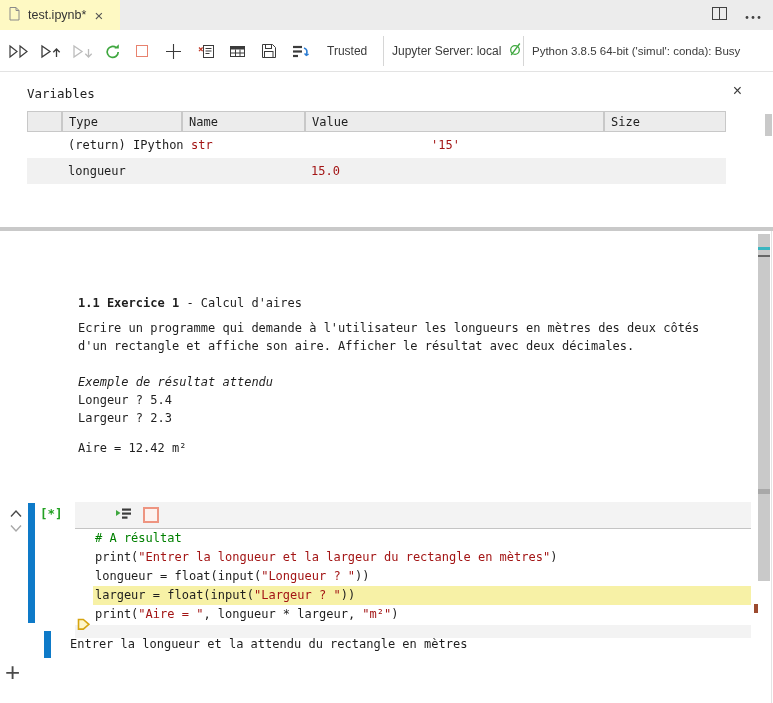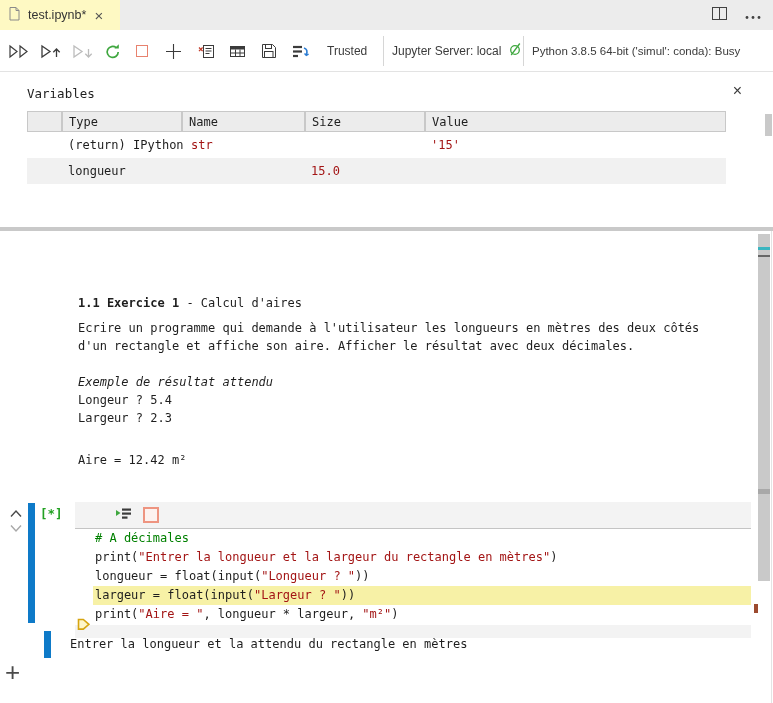--- a/index.html
+++ b/index.html
@@ -45,21 +45,21 @@
   
   .notebook{position:absolute;left:0;top:231px;width:773px;height:472px;background:#ffffff;}
   .nb-scroll-border{position:absolute;right:1px;top:0;width:1px;height:472px;background:#e4e4e4;}
   .nb-thumb{position:absolute;left:758px;top:3px;width:12px;height:347px;background:#c9c9c9;}
   .nb-mark{position:absolute;}
 
   .md{position:absolute;left:78px;top:63px;font-size:12px;line-height:18px;color:#1e1e1e;}
   .md .h-bold{font-weight:bold;}
   .md .gap-sm{margin-top:7px;}
   .md .gap-md{margin-top:18px;}
-  .md .gap-lg{margin-top:24px;}
+  .md .gap-lg{margin-top:12px;}
   .md .italic{font-style:italic;}
 
   
   .chev{position:absolute;left:9px;}
   .cell-bar{position:absolute;left:28px;top:272px;width:7px;height:120px;background:#0e7ac8;}
   .exec-label{position:absolute;left:40px;top:275px;font-size:12.5px;color:#23a123;font-weight:bold;}
   .cell-frame{position:absolute;left:75px;top:271px;width:676px;height:136px;background:#f3f3f3;}
   .cell-toolbar{position:absolute;left:0;top:0;width:100%;height:26px;display:flex;align-items:center;padding-left:40px;gap:10px;box-sizing:border-box;}
   .cell-sep{position:absolute;left:0;top:26px;width:100%;height:1px;background:#c4c4c4;}
   .cell-editor{position:absolute;left:0;top:27px;width:676px;height:96px;background:#ffffff;}
@@ -198,22 +198,22 @@
 
   <div class="vars">
     <div class="vars-title mono">Variables</div>
     <div class="vars-close">×</div>
 
     <div class="vtable mono">
       <div class="vrow vhead">
         <div class="vcell c0"></div>
         <div class="vcell c2">Type</div>
         <div class="vcell c1">Name</div>
+        <div class="vcell c4">Value</div>
         <div class="vcell c3">Size</div>
-        <div class="vcell c4">Value</div>
       </div>
       <div class="vrow">
         <div class="vcell c0"></div>
         <div class="vcell c1">(return) IPython</div>
         <div class="vcell c2 tok-red">str</div>
         <div class="vcell c3"></div>
         <div class="vcell c4 tok-red">'15'</div>
       </div>
       <div class="vrow row-alt">
         <div class="vcell c0"></div>
@@ -267,21 +267,21 @@
           </span>
       </div>
       <div class="cell-sep"></div>
       <div class="cell-editor">
         <div class="debug-arrow">
           <svg width="14" height="13">
               <path d="M1.5 1.5 h4.8 l5.6 4.8 -5.6 4.8 h-4.8 z" fill="#fef6c9" stroke="#d6a511" stroke-width="1.6"></path>
             </svg>
         </div>
         <div class="code-lines" id="code-lines">
-            <div class="code-line"><span class="tok-comment"># A décimales</span></div>
+            <div class="code-line"><span class="tok-comment"># A résultat</span></div>
             <div class="code-line"><span class="tok-code">print(</span><span class="tok-string">"Entrer la longueur et la largeur du rectangle en mètres"</span><span class="tok-code">)</span></div>
             <div class="code-line"><span class="tok-code">longueur = float(input(</span><span class="tok-string">"Longueur ? "</span><span class="tok-code">))</span></div>
             <div class="code-line highlighted"><span class="tok-code">largeur = float(input(</span><span class="tok-string">"Largeur ? "</span><span class="tok-code">))</span></div>
             <div class="code-line"><span class="tok-code">print(</span><span class="tok-string">"Aire = "</span><span class="tok-code">, longueur * largeur, </span><span class="tok-string">"m²"</span><span class="tok-code">)</span></div>
           </div>
       </div>
     </div>
 
     <div class="out-bar"></div>
     <div class="out-text mono">Entrer la longueur et la attendu du rectangle en mètres</div>

